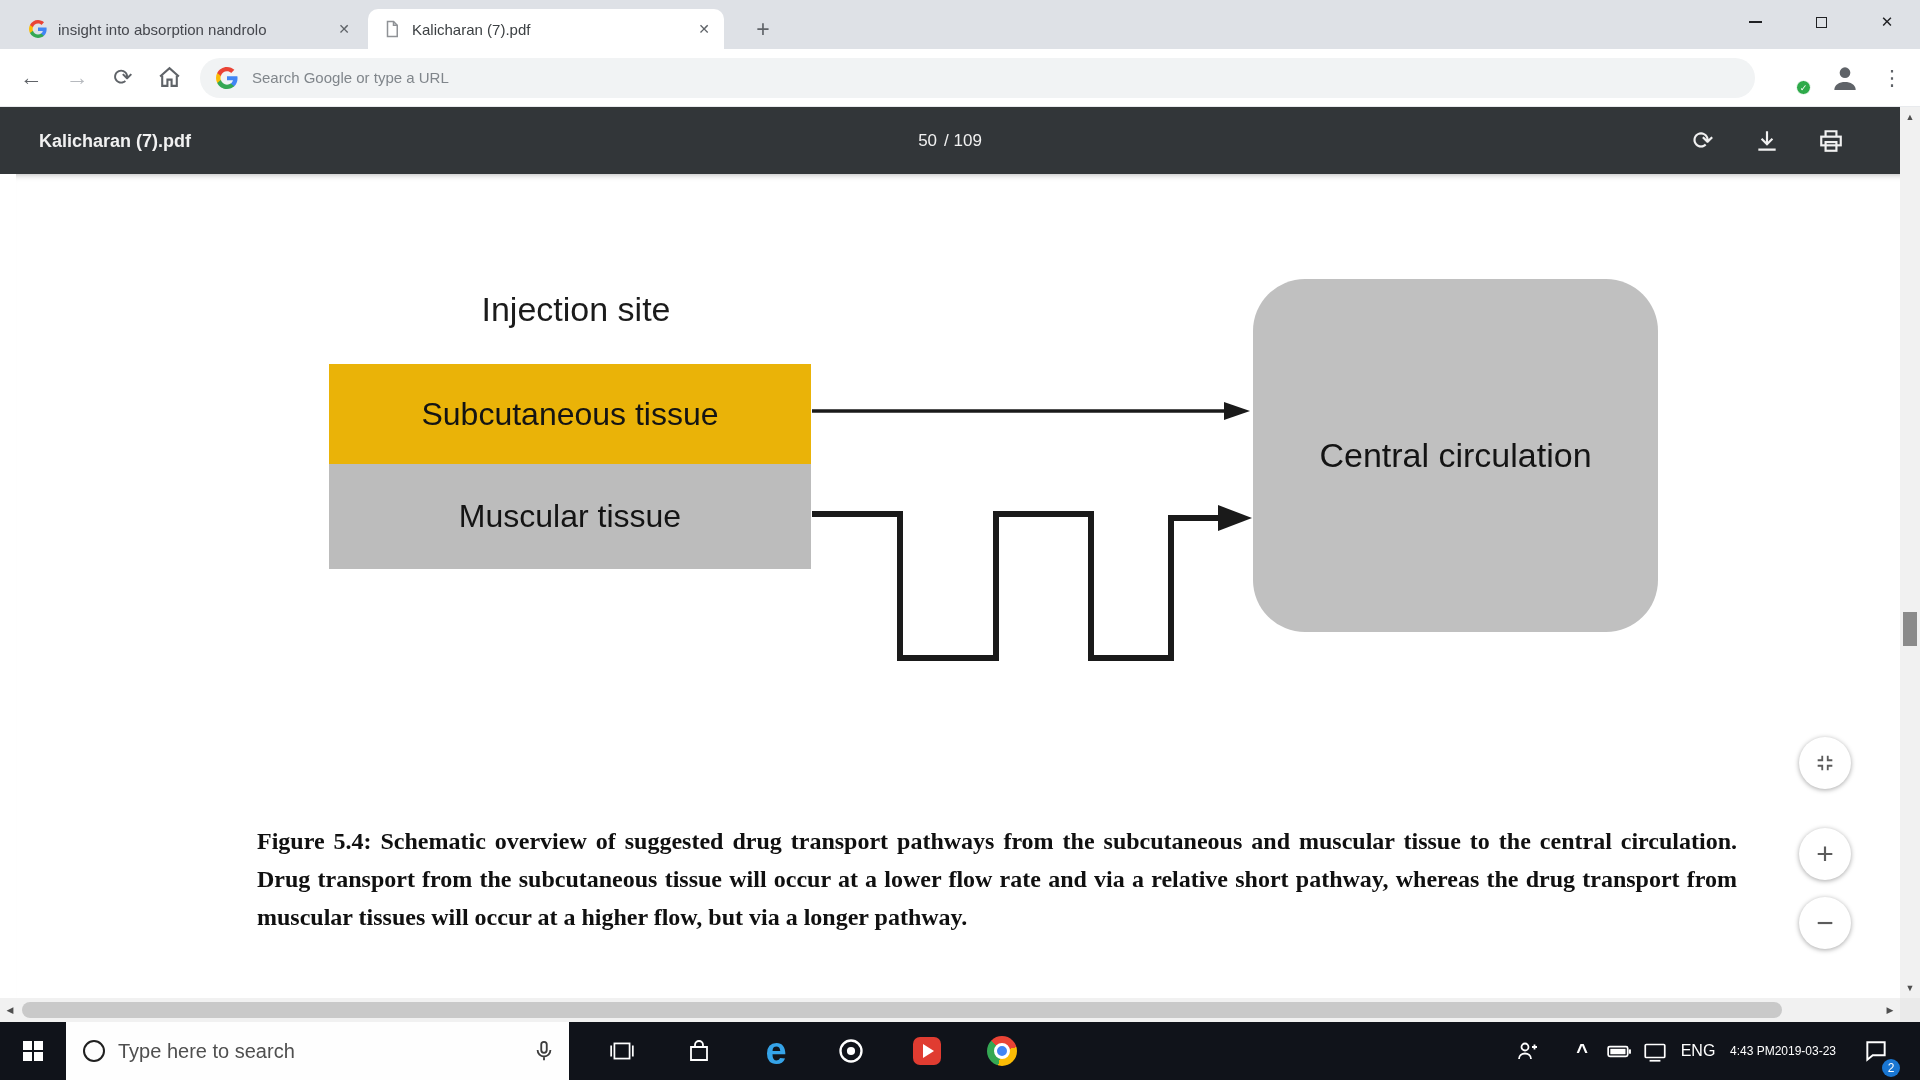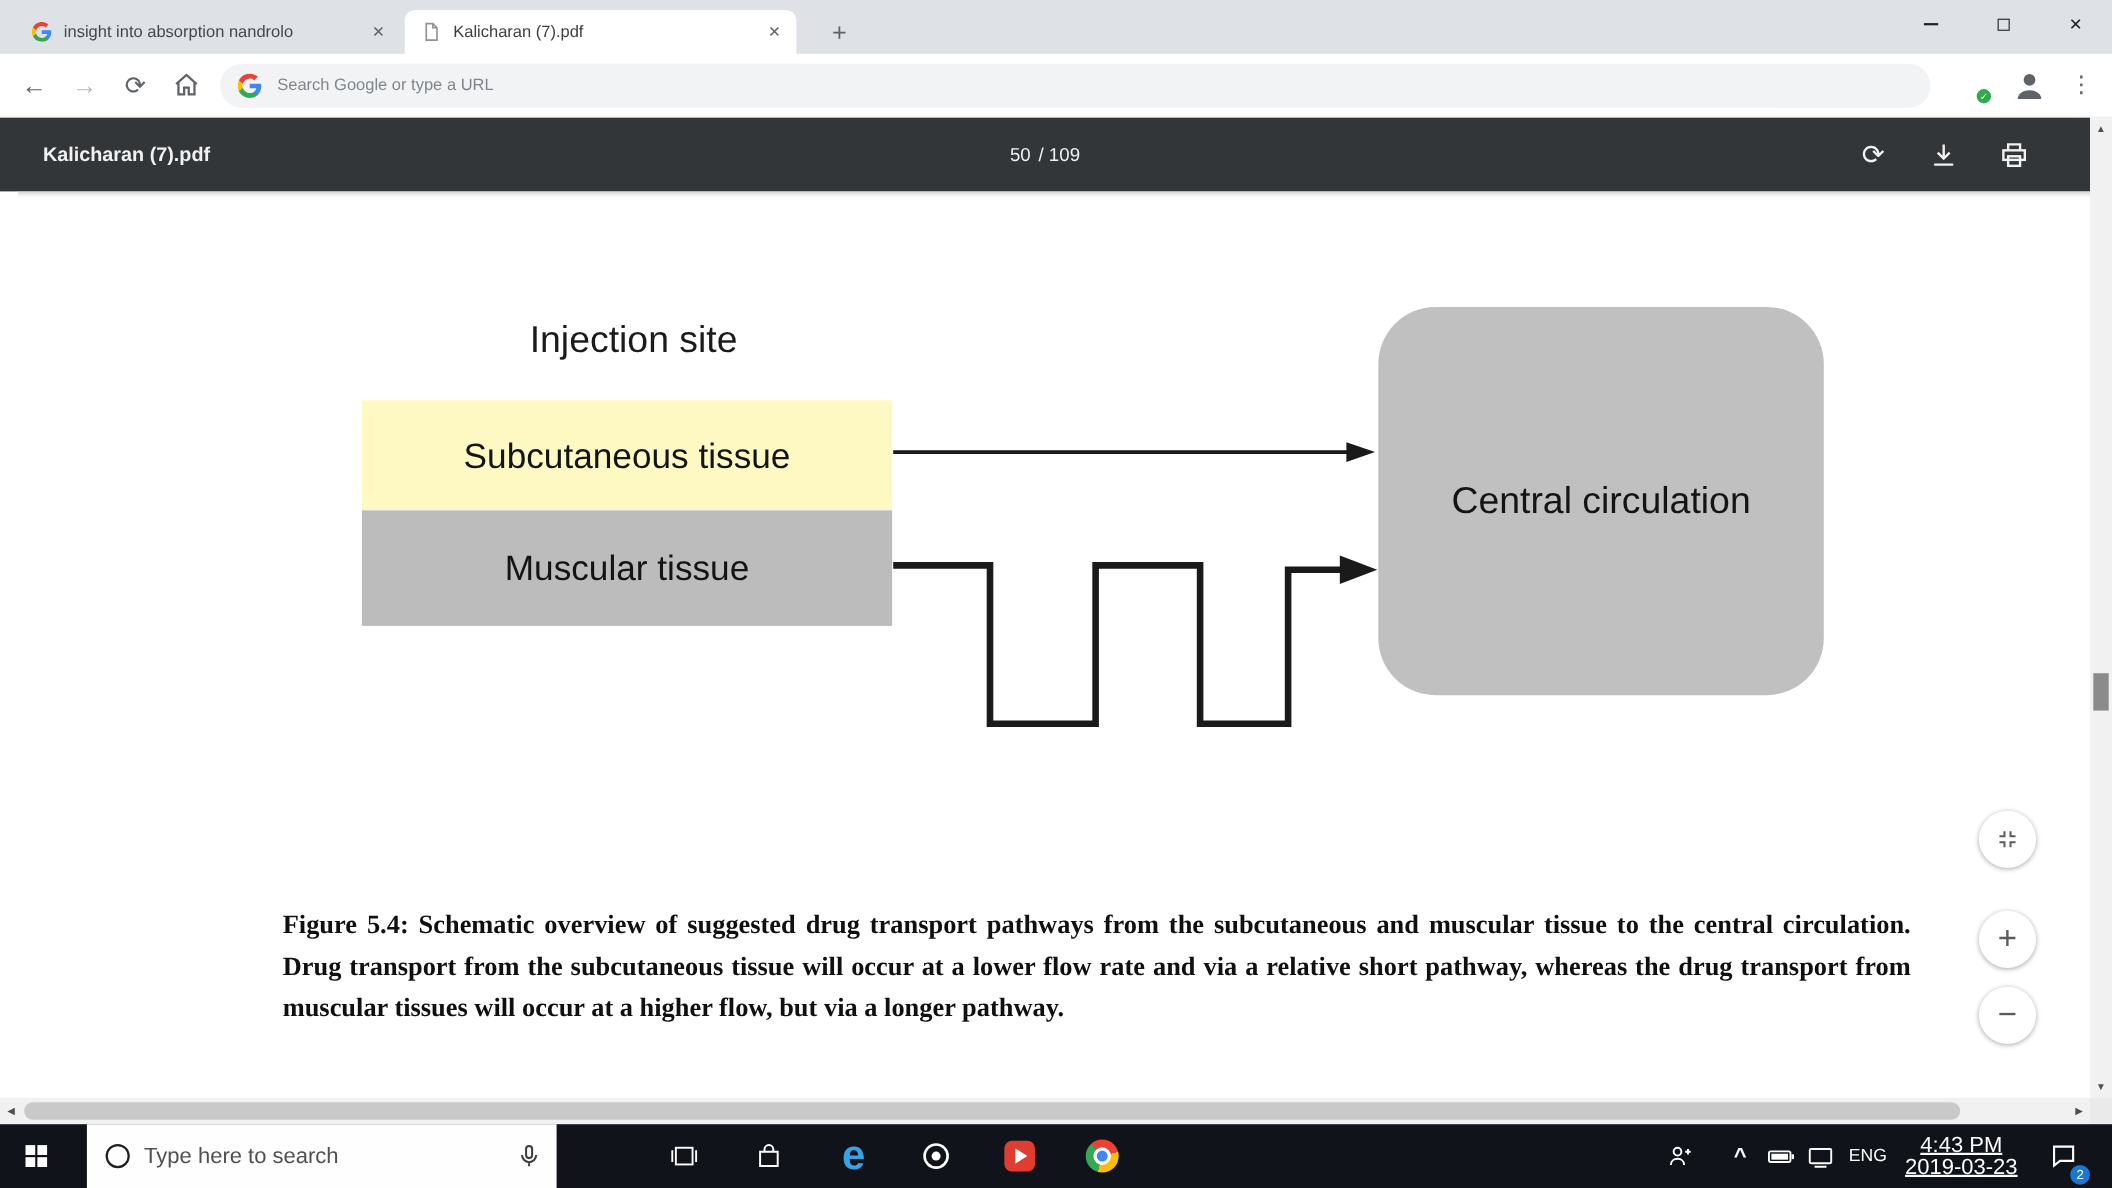--- a/index.html
+++ b/index.html
@@ -41,21 +41,21 @@
   .pdf-title{position:absolute;left:39px;top:50%;transform:translateY(-50%);font-size:18px;font-weight:600;}
   .pdf-page{position:absolute;left:950px;top:50%;transform:translate(-50%,-50%);font-size:17px;display:flex;gap:7px;}
   .pdf-actions{position:absolute;right:52px;top:50%;transform:translateY(-50%);display:flex;align-items:center;gap:30px;}
   .pdf-action{width:34px;height:34px;display:flex;align-items:center;justify-content:center;font-size:25px;color:#f1f1f1;}
 
   
   .content{position:absolute;left:16px;top:174px;width:1900px;height:824px;background:#fff;overflow:hidden;box-shadow:inset 0 7px 7px -7px rgba(0,0,0,.35);}
   .injection-label{position:absolute;left:420px;top:116px;width:280px;text-align:center;font-size:34px;color:#1b1b1b;}
   .tissue-box{position:absolute;left:313px;top:190px;width:482px;height:205px;}
   .tissue{width:100%;display:flex;align-items:center;justify-content:center;font-size:32px;color:#141414;}
-  .tissue-sub{height:100px;background:#fef9c3;}
+  .tissue-sub{height:100px;background:#eab308;}
   .tissue-mus{height:105px;background:#bcbcbc;}
   .central-box{position:absolute;left:1237px;top:105px;width:405px;height:353px;border-radius:52px;background:#c0c0c0;display:flex;align-items:center;justify-content:center;font-size:34px;color:#141414;}
   .arrows{position:absolute;left:0;top:0;pointer-events:none;}
   .caption{position:absolute;left:241px;top:648px;width:1480px;font-family:"Liberation Serif",serif;font-weight:bold;font-size:24px;line-height:38px;text-align:justify;color:#101010;}
   .fab{position:absolute;left:1783px;width:52px;height:52px;border-radius:50%;background:#fff;box-shadow:0 1px 5px rgba(0,0,0,.35);display:flex;align-items:center;justify-content:center;color:#5c5c5c;font-size:30px;}
   .fab-fit{top:563px;}
   .fab-zin{top:654px;}
   .fab-zout{top:723px;}
 
   
@@ -69,41 +69,41 @@
   .hscroll .sarrow{position:absolute;top:50%;transform:translateY(-50%);width:20px;text-align:center;}
   .sarrow-left{left:0;}
   .sarrow-right{right:0;}
   .hthumb{position:absolute;left:22px;top:4px;width:1760px;height:16px;background:#c9c9c9;border-radius:8px;}
   .scroll-corner{position:absolute;left:1900px;top:998px;width:20px;height:24px;background:#eaeaea;}
 
   
   .taskbar{position:absolute;left:0;top:1022px;width:1920px;height:58px;background:#10131a;color:#fff;}
   .tb-abs{position:absolute;top:0;height:58px;display:flex;align-items:center;justify-content:center;}
   .start{left:0;width:66px;}
-  .search-box{left:79px;width:427px;background:#fefefe;justify-content:flex-start;}
+  .search-box{left:66px;width:503px;background:#fefefe;justify-content:flex-start;}
   .cortana{width:22px;height:22px;border:2.5px solid #202020;border-radius:50%;margin-left:17px;flex:none;}
   .search-text{margin-left:13px;font-size:20px;color:#4f4f4f;flex:1;}
   .mic{margin-right:14px;display:flex;align-items:center;}
   .app-taskview{left:598px;width:48px;}
   .app-store{left:675px;width:48px;}
   .app-edge{left:752px;width:48px;}
   .app-target{left:827px;width:48px;}
   .app-red{left:903px;width:48px;}
   .app-chrome{left:978px;width:48px;}
   .edge-e{font-size:38px;font-weight:bold;color:#35a3e8;line-height:1;}
   .red-app{width:28px;height:28px;border-radius:7px;background:#e03c31;display:flex;align-items:center;justify-content:center;}
   .red-play{width:0;height:0;border-left:11px solid #fff;border-top:7px solid transparent;border-bottom:7px solid transparent;margin-left:3px;}
   .chrome-ball{width:30px;height:30px;border-radius:50%;background:conic-gradient(from -45deg,#ea4335 0 120deg,#fbbc05 0 240deg,#34a853 0 360deg);position:relative;}
   .chrome-ball::after{content:"";position:absolute;inset:7px;border-radius:50%;background:#4285f4;border:3px solid #fff;}
   .tray-people{left:1503px;width:48px;}
   .tray-chevron{left:1560px;width:44px;font-size:20px;font-weight:bold;}
   .tray-battery{left:1597px;width:44px;}
   .tray-network{left:1633px;width:44px;}
   .tray-lang{left:1676px;width:44px;font-size:16px;}
-  .tray-clock{left:1718px;width:130px;flex-direction:column;font-size:20px;line-height:20px;text-decoration:underline;}
+  .tray-clock{left:1718px;width:130px;font-size:12px;line-height:20px;}
   .tray-notif{left:1852px;width:48px;position:absolute;}
   .notif-badge{position:absolute;right:0;bottom:3px;width:18px;height:18px;border-radius:50%;background:#1976d2;color:#fff;font-size:12px;display:flex;align-items:center;justify-content:center;}
 </style>
 </head>
 <body>
 
 <div class="tabstrip">
   <div class="tab tab-inactive">
     <span class="favicon">
       <svg width="18" height="18" viewBox="0 0 24 24">

